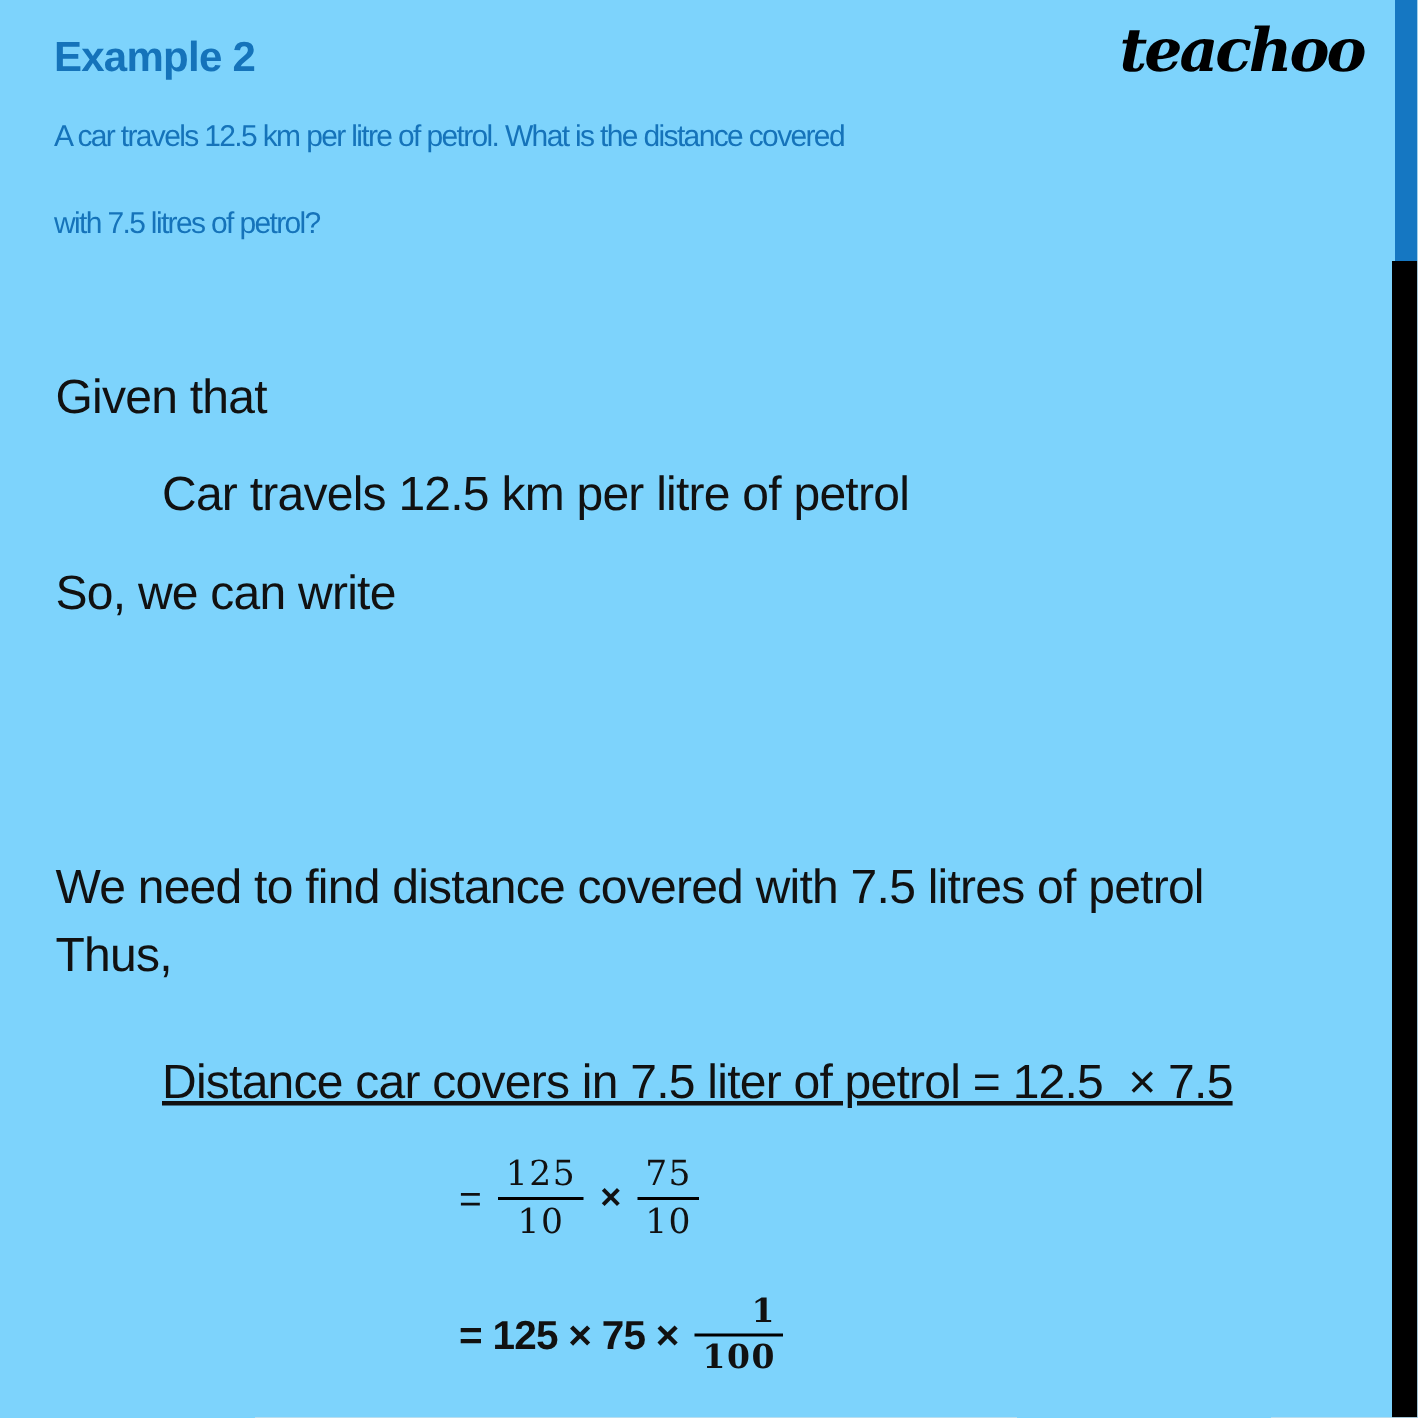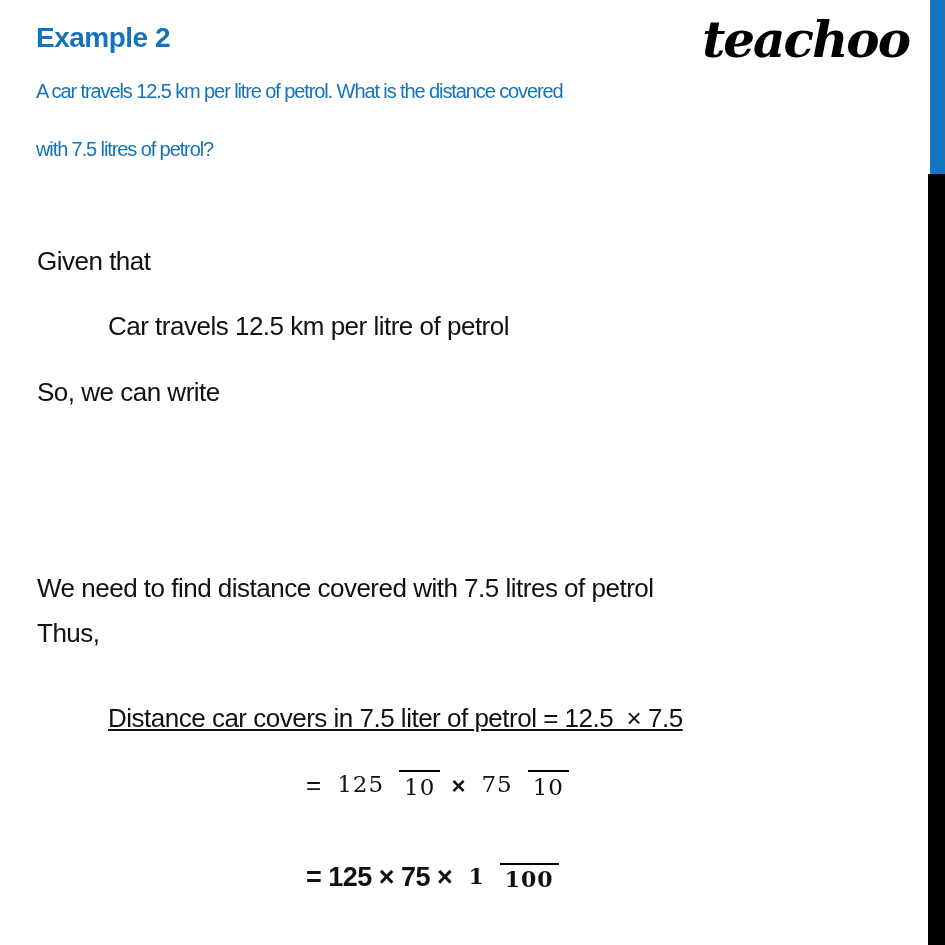--- a/index.html
+++ b/index.html
@@ -7,21 +7,21 @@
   :root {
     --text-blue: #1573BA;
     --bar-blue: #1577C2;
     --bar-black: #000000;
     --body-text: #111111;
   }
   .slide {
     position: relative;
     width: 945px;
     height: 945px;
-    background: #ffffff;
+    background: #7dd3fc;
     overflow: hidden;
     font-family: "Liberation Sans", sans-serif;
     color: var(--body-text);
     padding-left: 43px;
   }
   .bar-blue {
     position: absolute;
     top: 0; right: 0;
     width: 15px; height: 174px;
     background: var(--bar-blue);
@@ -38,34 +38,34 @@
     font-size: 28px;
     font-weight: 700;
     letter-spacing: -0.5px;
     color: var(--text-blue);
   }
   .logo {
     top: 10px; right: 36px;
     font-family: "DejaVu Serif", serif;
     font-style: italic;
     font-weight: 700;
-    font-size: 50px;
+    font-size: 40px;
     letter-spacing: -2px;
     color: #000;
   }
   .question {
     left: 36px;
     font-size: 20px;
     letter-spacing: -1.1px;
     color: var(--text-blue);
   }
   .q1 { top: 80px; }
   .q2 { top: 138px; }
   .body-line {
-    font-size: 26px;
+    font-size: 32px;
     letter-spacing: -0.5px;
     color: var(--body-text);
   }
   .lv0 { left: 37px; }
   .lv1 { left: 108px; }
   .t-given { top: 246px; }
   .t-car   { top: 311px; }
   .t-so    { top: 377px; }
   .t-bold1 { top: 442px; font-weight: 700; letter-spacing: -0.7px; }
   .t-need  { top: 573px; }
@@ -82,27 +82,26 @@
   .eq-a {
     font-size: 26px;
     color: var(--body-text);
   }
   .times-a {
     font-size: 24px;
     font-weight: 600;
   }
   .frac {
     display: inline-flex;
-    flex-direction: row;
-    align-items: center;
+    flex-direction: column;
+    align-items: flex-end;
     font-family: "DejaVu Serif", serif;
     font-size: 23px;
     line-height: 1.15;
     letter-spacing: 1px;
-    gap: 10px;
   }
   .frac .num { padding: 0 5px 2px; }
   .frac .den { border-top: 2px solid #000; padding: 2px 5px 0; align-self: stretch; text-align: center; }
   .prefix-b {
     font-size: 27px;
     font-weight: 700;
     letter-spacing: -0.5px;
     white-space: pre;
   }
   .frac-b { font-weight: 700; font-size: 22px; }

